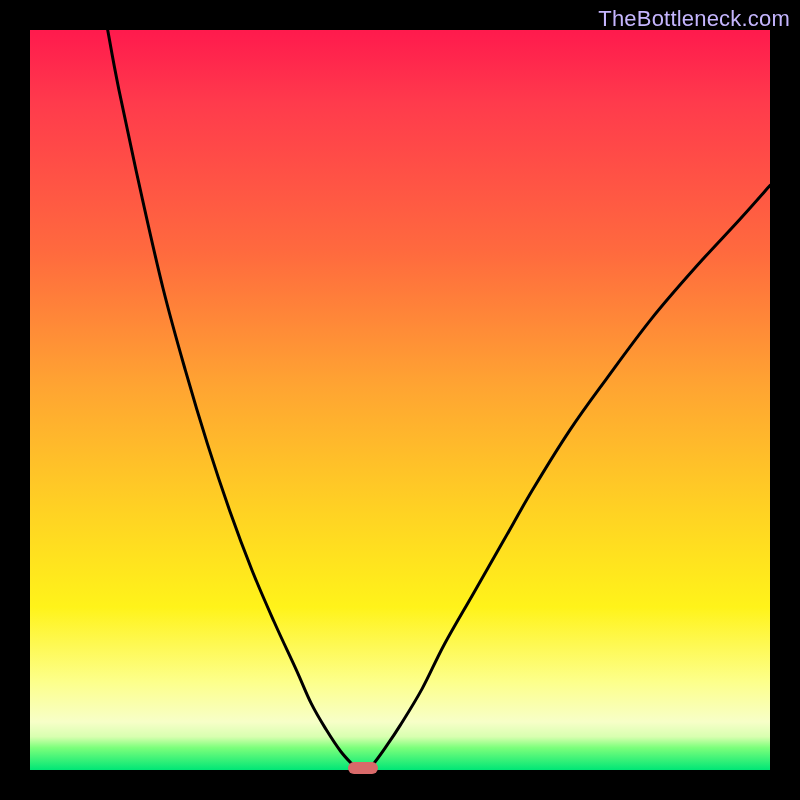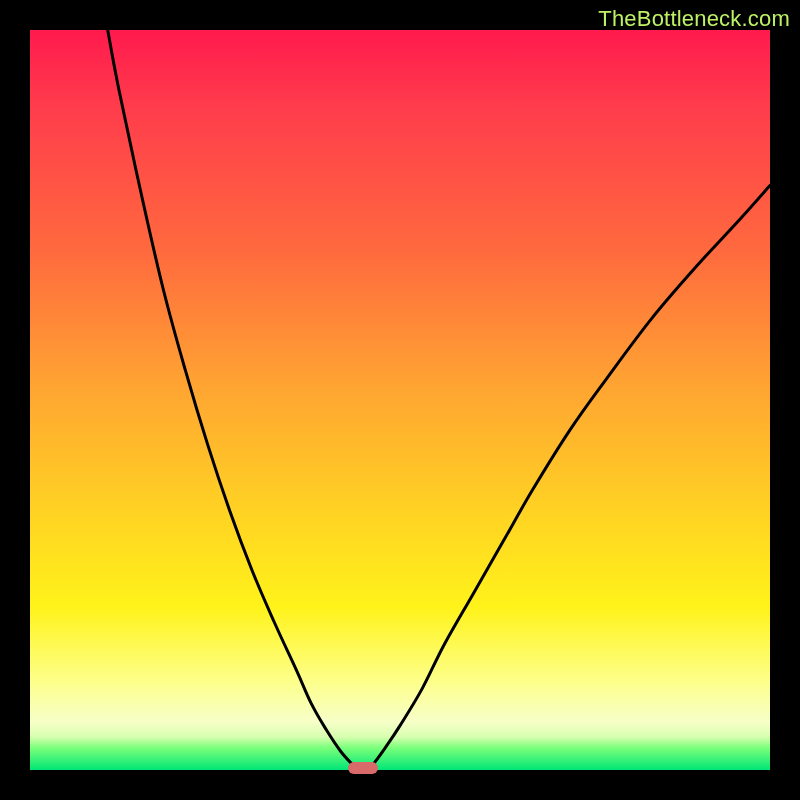--- a/index.html
+++ b/index.html
@@ -44,21 +44,21 @@
     left: 0;
     top: 0;
     width: 740px;
     height: 740px;
     overflow: visible;
   }
   .watermark {
     position: absolute;
     top: 6px;
     right: 10px;
-    color: #bef264;
+    color: #c4b5fd;
     font-size: 22px;
     font-weight: 500;
     letter-spacing: 0.2px;
     pointer-events: none;
   }
   .minimum-marker {
     position: absolute;
     width: 30px;
     height: 12px;
     border-radius: 6px;

